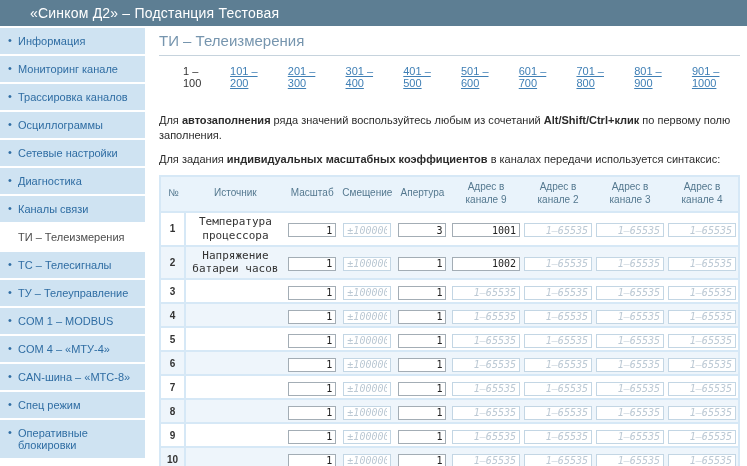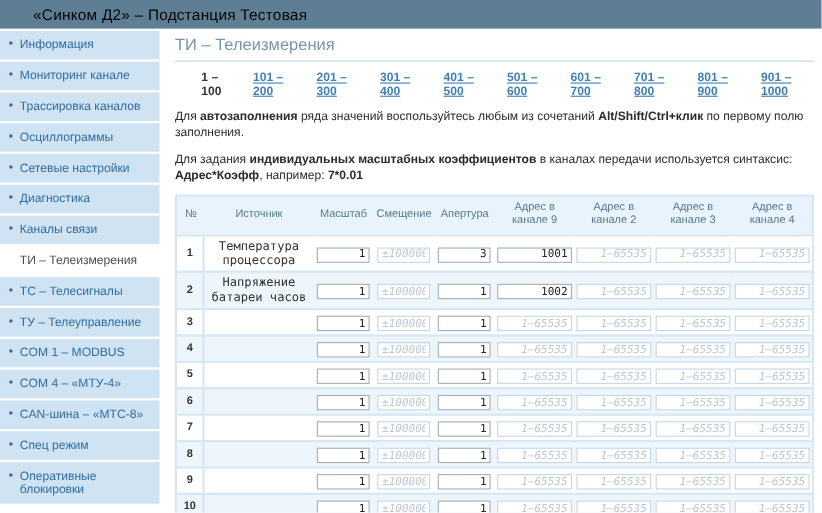--- a/index.html
+++ b/index.html
@@ -1,39 +1,39 @@
 <!DOCTYPE html>
 <html><head>
 <meta charset="utf-8">
 <style>
   * { margin:0; padding:0; box-sizing:border-box; }
   html,body { width:747px; height:466px; overflow:hidden; background:#fff;
               font-family:"Liberation Sans","DejaVu Sans",sans-serif; }
 
   
-  .topbar { height:26px; background:#5d7e93; color:#000000; font-size:14px;
+  .topbar { height:26px; background:#5d7e93; color:#ffffff; font-size:14px;
             line-height:26px; padding-left:30px; letter-spacing:.2px; }
 
   .layout { display:flex; height:440px; }
 
   
   .sidebar { width:145px; flex:0 0 145px; padding-top:2px; }
   .side-item { position:relative; background:#cfe3f2; color:#2f6da3; font-size:11px;
                padding:7px 4px 7px 18px; margin-bottom:2px; cursor:pointer; }
   .side-item .bullet { position:absolute; left:8px; top:6px; color:#2f6da3; font-size:11px; }
   .side-item.active { background:#fff; color:#4d4d4d; }
   .side-heading { background:#dcebf6; color:#c9241f; font-size:12px; font-weight:bold;
                   padding:8px 4px 8px 18px; margin-bottom:2px; }
 
   
   .content { flex:1; padding:6px 7px 0 14px; }
   .page-title { font-size:15px; font-weight:normal; color:#7695ae;
                 padding-bottom:6px; border-bottom:1px solid #c6d3dd; margin-bottom:9px; }
-  .pagination { display:flex; gap:15px; font-size:11px; font-weight:bold;
-                margin:2px 0 10px 24px; }
+  .pagination { display:flex; gap:15px; font-size:11px; font-weight:normal;
+                margin:2px 0 24px 24px; }
   .pagination .current { color:#333; }
   .pagination a { color:#3f7fb5; text-decoration:underline; cursor:pointer; }
   .note { font-size:11px; color:#2b2b2b; line-height:1.4; margin-bottom:8px; }
   .note div { min-height:14px; }
 
   
   table.ti { width:100%; border-collapse:separate; border-spacing:0;
              border:2px solid #d6e8f6; background:#e9f3fb; margin-top:2px; }
   table.ti th { font-size:10px; font-weight:normal; color:#54788f; text-align:center;
                 padding:4px 1px 5px; line-height:1.25; background:#e9f3fb; }
@@ -98,21 +98,20 @@
         <a>801 – 900</a>
         <a>901 – 1000</a>
       </div>
 
     <div id="notes">
         <div class="note">
           <div><span>Для </span><b>автозаполнения</b><span> ряда значений воспользуйтесь любым из сочетаний </span><b>Alt/Shift/Ctrl+клик</b><span> по первому полю заполнения.</span></div>
         </div>
         <div class="note">
           <div><span>Для задания </span><b>индивидуальных масштабных коэффициентов</b><span> в каналах передачи используется синтаксис:</span></div>
-          <div><b>Адрес*Коэфф</b><span>, например: </span><b>7*0.01</b></div>
         </div>
       </div>
 
     <table class="ti">
       <thead>
         <tr id="thead-row">
             <th>№</th>
             <th>Источник</th>
             <th>Масштаб</th>
             <th>Смещение</th>

